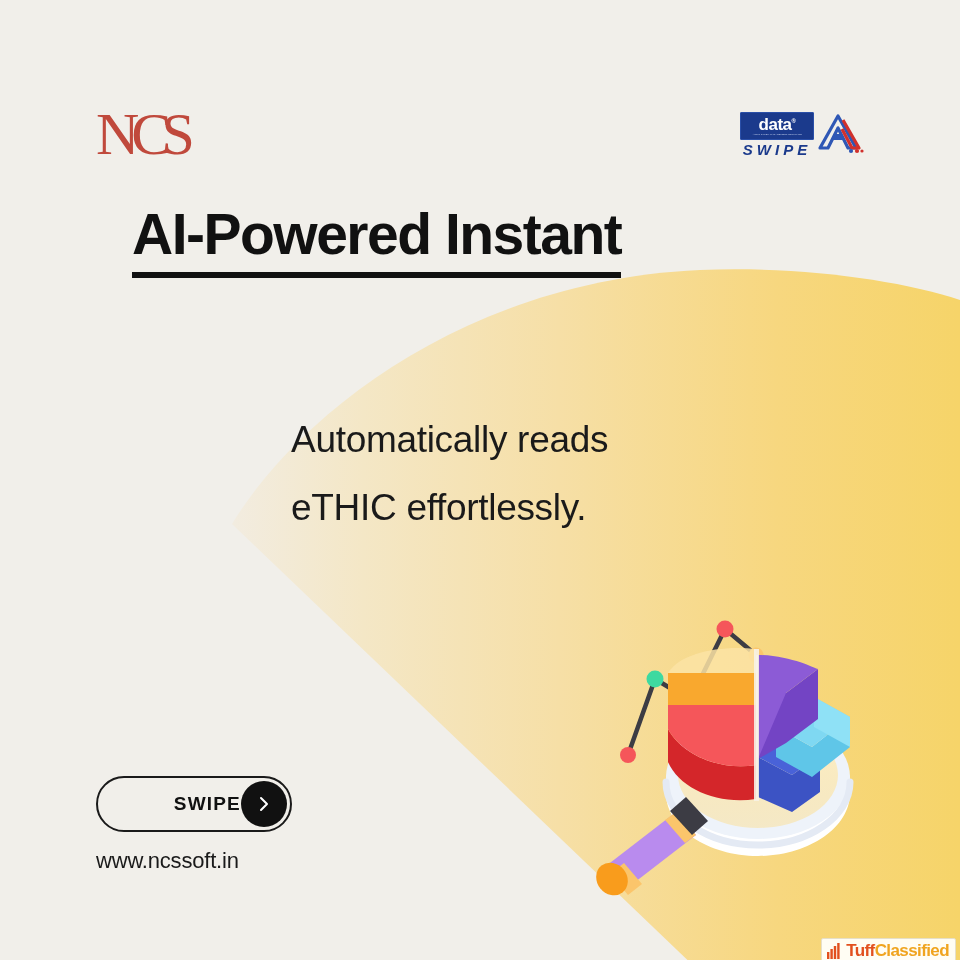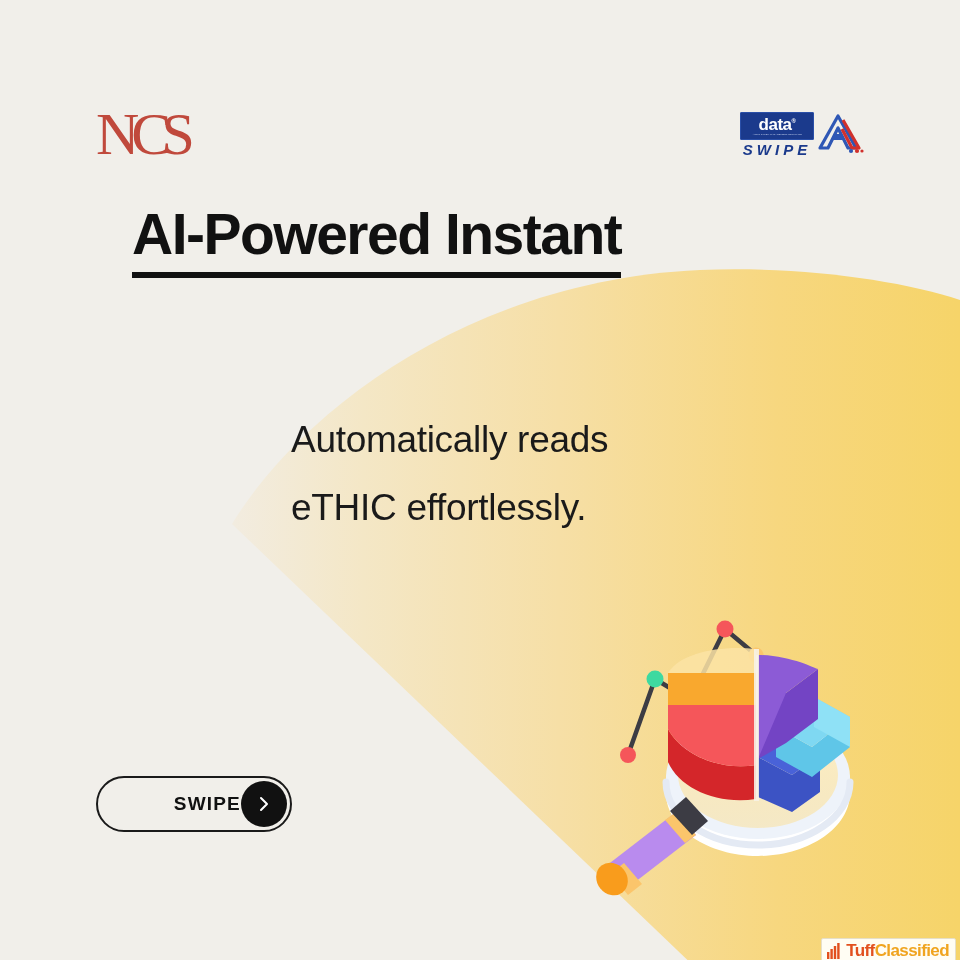--- a/index.html
+++ b/index.html
@@ -202,20 +202,21 @@
 
   <div class="swipe-btn">
     <div class="swipe-label">SWIPE</div>
     <div class="swipe-circle">
       <svg width="20" height="20" viewBox="0 0 20 20">
         <path d="M7 4 L13 10 L7 16" fill="none" stroke="#FFFFFF" stroke-width="2" stroke-linecap="round" stroke-linejoin="round"></path>
       </svg>
     </div>
   </div>
 
+  <div class="site-url">www.ncssoft.in</div>
 
   <svg class="illustration" width="300" height="290" viewBox="0 0 300 290">
     <defs>
       <linearGradient id="lensGlow" x1="0" y1="0" x2="0" y2="1">
         <stop offset="0%" stop-color="#FFF0C4" stop-opacity="0.95"></stop>
         <stop offset="100%" stop-color="#FBDE93" stop-opacity="0.5"></stop>
       </linearGradient>
     </defs>
 
     <g>

